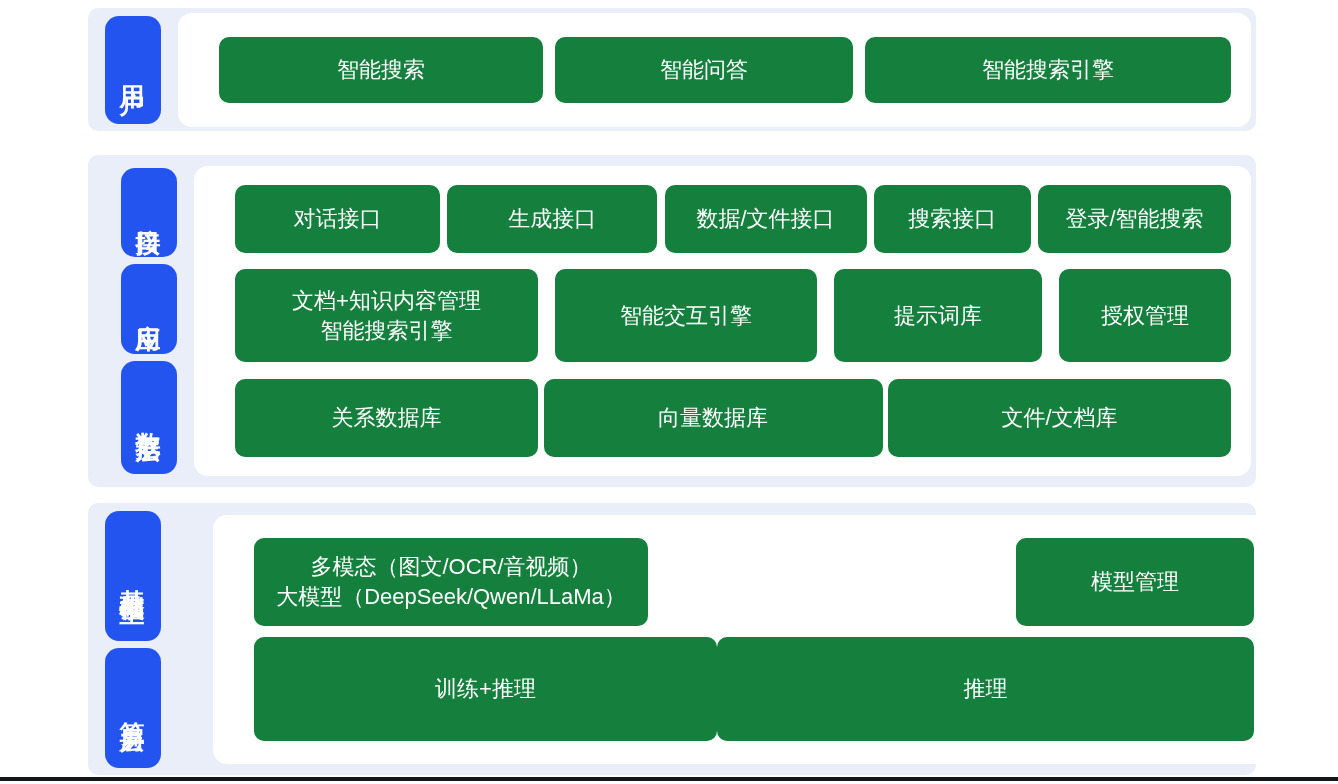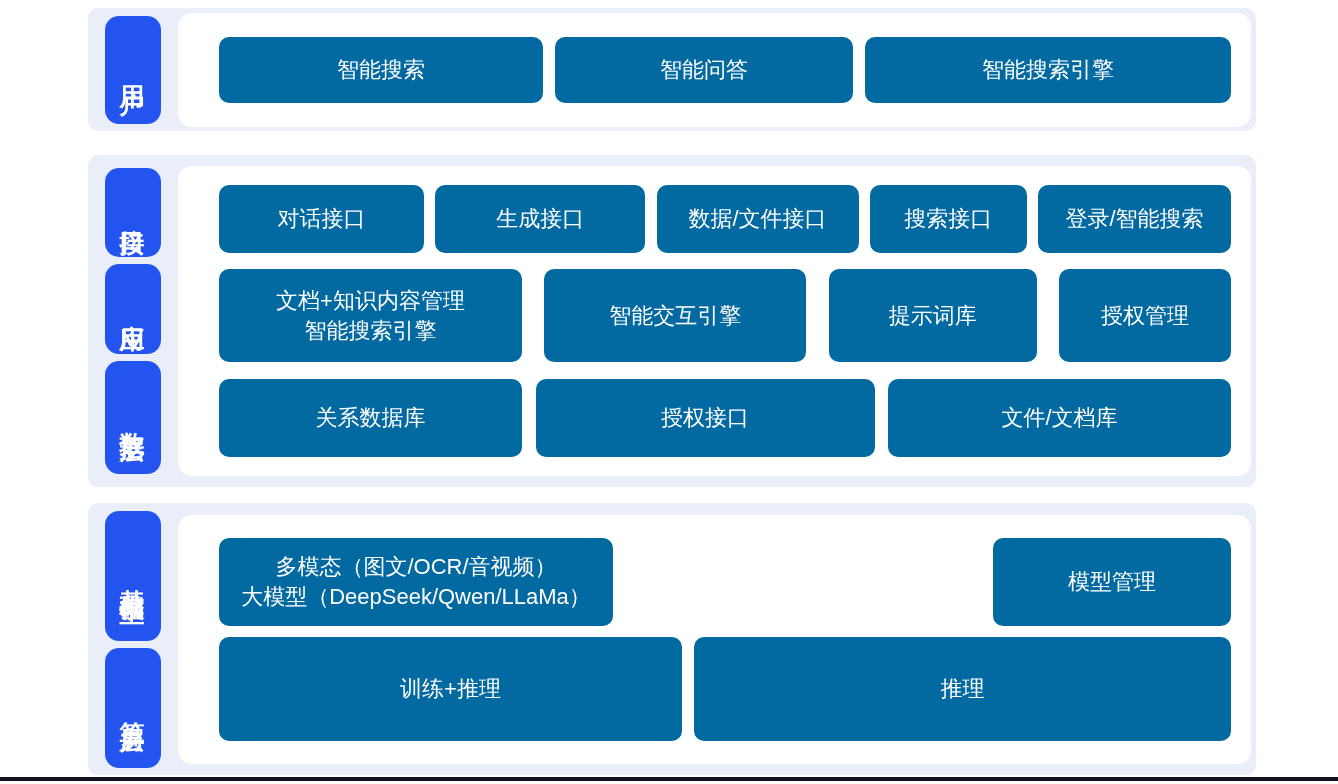--- a/index.html
+++ b/index.html
@@ -16,22 +16,22 @@
     top: 8px;
     width: 1168px;
   }
   .section {
     background: #e9eef8;
     border-radius: 10px;
     display: flex;
     align-items: center;
   }
   .sec-1 { height: 123px; margin-bottom: 24px; }
-  .sec-2 { height: 332px; margin-bottom: 16px; }
-  .sec-3 { height: 272px; }
+  .sec-2 { height: 332px; margin-bottom: 16px; padding-left: 16px; }
+  .sec-3 { height: 272px; gap: 35px; }
   .tagcol {
     width: 56px;
     margin-left: 17px;
     flex: none;
     display: flex;
     flex-direction: column;
     justify-content: center;
     align-items: stretch;
     gap: 7px;
   }
@@ -59,21 +59,21 @@
     justify-content: center;
     padding-left: 41px;
     padding-right: 20px;
   }
   .row {
     display: flex;
     justify-content: space-between;
     align-items: stretch;
   }
   .block {
-    background: #0369a1;
+    background: #15803d;
     border-radius: 10px;
     color: #ffffff;
     font-size: 22px;
     display: flex;
     align-items: center;
     justify-content: center;
     text-align: center;
     white-space: pre-line;
     line-height: 1.32;
   }
@@ -120,21 +120,21 @@
       </div>
       <div class="row" style="margin-bottom:17px">
         <div class="block" style="width:303px;height:93px">文档+知识内容管理
 智能搜索引擎</div>
         <div class="block" style="width:262px;height:93px">智能交互引擎</div>
         <div class="block" style="width:208px;height:93px">提示词库</div>
         <div class="block" style="width:172px;height:93px">授权管理</div>
       </div>
       <div class="row">
         <div class="block" style="width:303px;height:78px">关系数据库</div>
-        <div class="block" style="width:339px;height:78px">授权接口</div>
+        <div class="block" style="width:339px;height:78px">向量数据库</div>
         <div class="block" style="width:343px;height:78px">文件/文档库</div>
       </div>
     </div>
   </div>
 
   <div class="section sec-3">
     <div class="tagcol">
       <div class="tag" style="height:130px">基础模型</div>
       <div class="tag" style="height:120px">算力层</div>
     </div>

